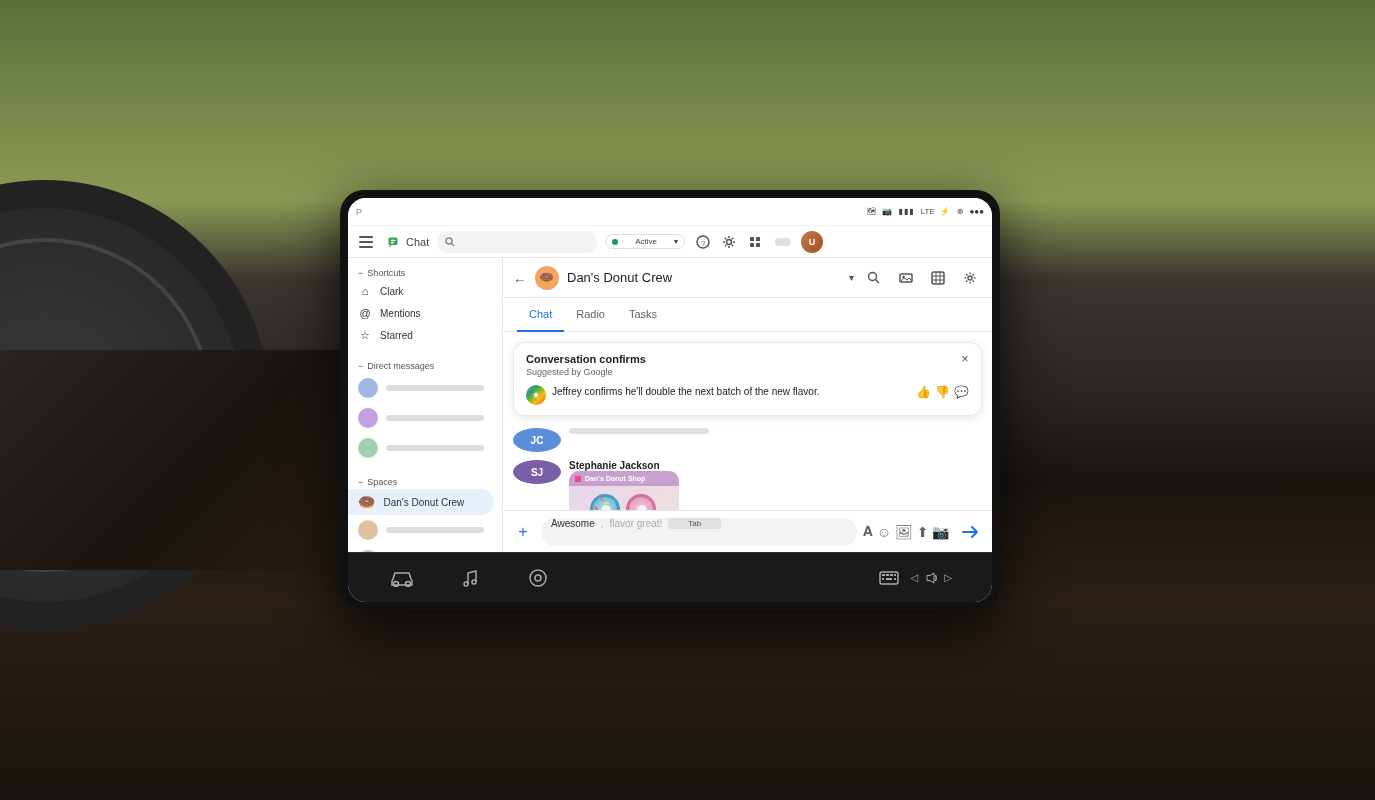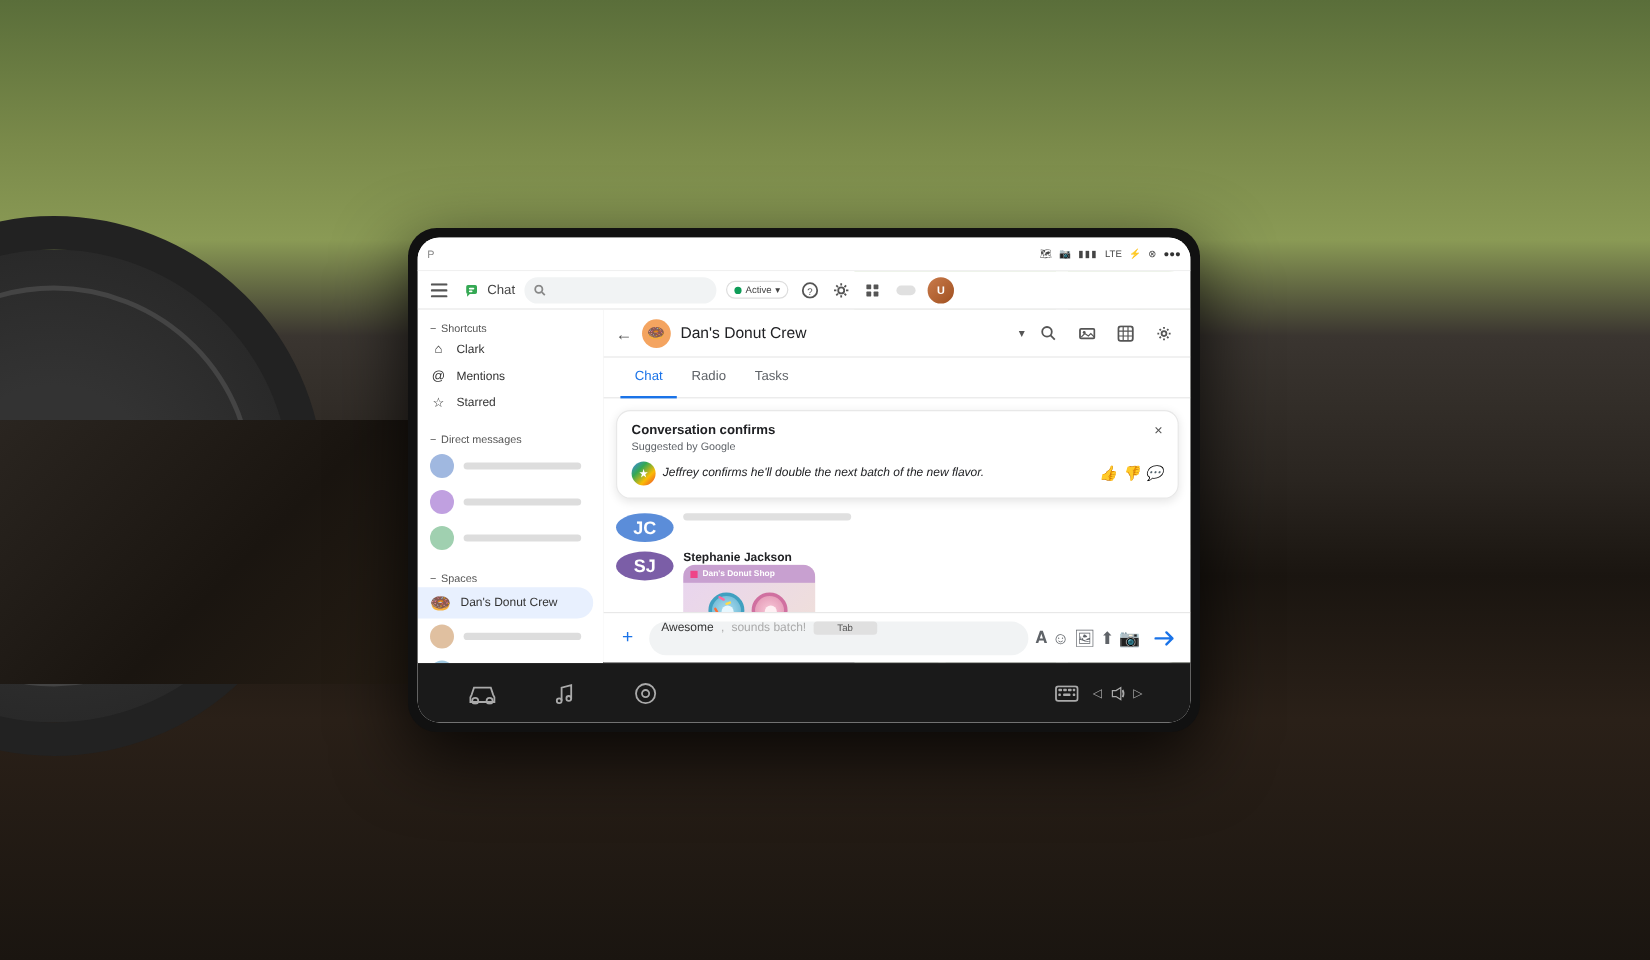--- a/index.html
+++ b/index.html
@@ -155,21 +155,21 @@
       background: transparent;
       font-size: 9px;
       color: #555;
       outline: none;
       width: 100%;
     }
 
     .active-badge {
       display: flex;
       align-items: center;
-      gap: 3px;
+      gap: 17px;
       padding: 2px 6px;
       border: 1px solid #ddd;
       border-radius: 10px;
       font-size: 8px;
       color: #444;
     }
 
     .active-dot {
       width: 6px;
       height: 6px;
@@ -411,23 +411,22 @@
     }
 
     .summary-subtitle {
       font-size: 9px;
       color: #5f6368;
       margin-bottom: 8px;
     }
 
     .summary-content {
       display: flex;
-      align-items: center;
+      align-items: flex-start;
       gap: 6px;
-      font-style: italic;
     }
 
     .summary-text {
       font-size: 10px;
       color: #202124;
       flex: 1;
       line-height: 1.4;
     }
 
     .summary-actions {
@@ -463,21 +462,21 @@
     }
 
     .message-avatar {
       width: 48px;
       height: 24px;
       border-radius: 50%;
       flex-shrink: 0;
       display: flex;
       align-items: center;
       justify-content: center;
-      font-size: 15px;
+      font-size: 10px;
       font-weight: bold;
       color: #fff;
     }
 
     .message-content {
       flex: 1;
     }
 
     .message-text-line {
       height: 6px;
@@ -994,21 +993,21 @@
               </div>
             </div>
           </div>
         </div>
 
         <div class="composer">
           <div class="composer-add-btn">+</div>
           <div class="composer-input-area">
             <span style="font-size:10px;color:#333;">Awesome</span>
             <span class="composer-suggestion">,</span>
-            <span style="font-size:10px;color:#aaa;"> sounds batch!</span>
+            <span style="font-size:10px;color:#aaa;"> flavor great!</span>
             <span class="tab-key">Tab</span>
           </div>
           <div class="composer-icons">
             <span class="composer-icon">𝐀</span>
             <span class="composer-icon">☺</span>
             <span class="composer-icon">🖼</span>
             <span class="composer-icon">⬆</span>
             <span class="composer-icon">📷</span>
           </div>
           <div class="send-btn">

